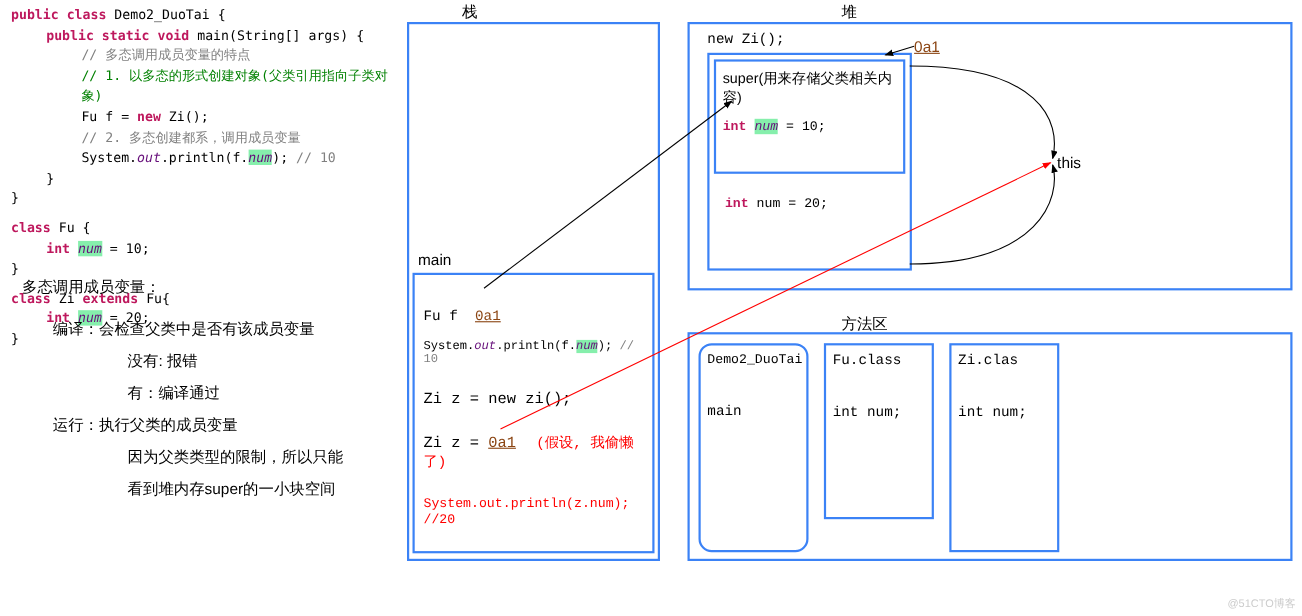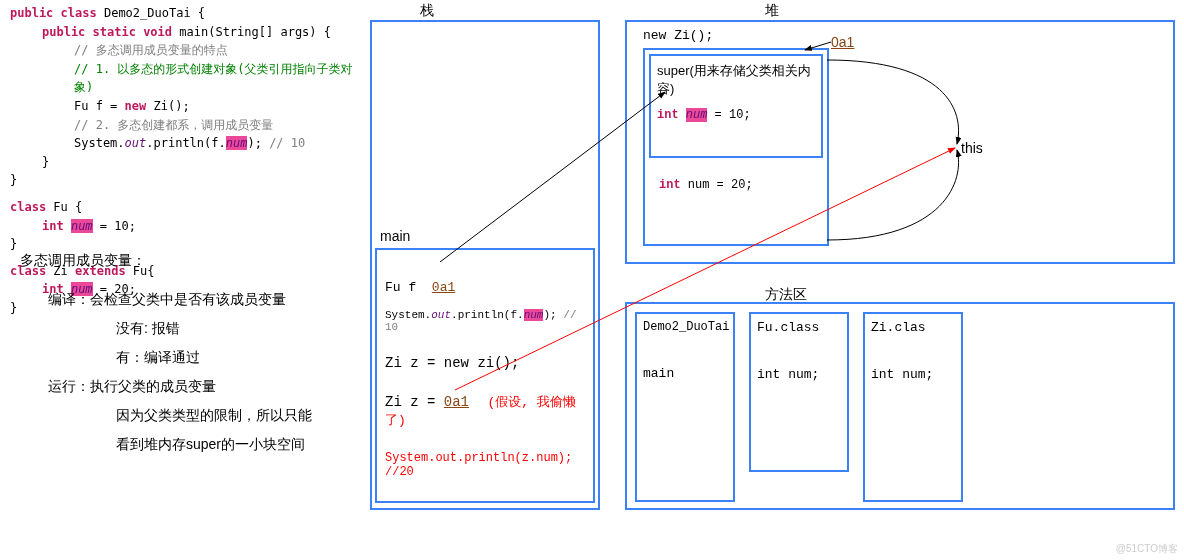--- a/index.html
+++ b/index.html
@@ -2,21 +2,21 @@
 <html><head>
 <meta charset="utf-8">
 <style>
   * { box-sizing: border-box; margin: 0; padding: 0; }
   body { font-family: "Microsoft YaHei", Arial, sans-serif; font-size: 13px; color: #000; background: #fff; width: 1184px; height: 560px; position: relative; overflow: hidden; }
   .code-area { position: absolute; left: 10px; top: 4px; width: 350px; font-family: Consolas, monospace; font-size: 12px; line-height: 1.55; }
   .kw { color: #be185d; font-weight: bold; }
   .com { color: #808080; }
   .comg { color: #008000; }
   .fld { color: #660e7a; font-style: italic; }
-  .hl { background: #ec4899; }
+  .hl { background: #86efac; }
   .ind1 { padding-left: 32px; }
   .ind2 { padding-left: 64px; }
   .notes { position: absolute; left: 20px; top: 250px; font-size: 14px; color: #000; line-height: 1.5; }
   .notes .t { margin-top: 8px; }
   .notes .i1 { padding-left: 28px; }
   .notes .i3 { padding-left: 96px; }
   .diagram { position: absolute; left: 365px; top: 0; width: 820px; height: 560px; }
   .box { position: absolute; border: 2px solid #3b82f6; background: #fff; }
   .lbl { position: absolute; font-size: 14px; }
   .mono { font-family: Liberation Mono, monospace; }
@@ -101,21 +101,21 @@
   <div class="mono lbl" style="left:294px; top:178px; font-size:12px;">
     <span class="kw">int</span> <span>num = </span><span>20</span><span>;</span>
   </div>
 
   <div class="lbl" style="left:596px; top:140px; font-size:14px;">this</div>
 
   <div class="lbl" style="left:400px; top:286px;">方法区</div>
 
   <div class="box" style="left:260px; top:302px; width:550px; height:208px;"></div>
 
-  <div class="box" style="left:270px; top:312px; width:100px; height:190px; padding:6px;">
+  <div class="box" style="left:270px; top:312px; width:100px; height:190px; padding:6px;border-radius:12px;">
     <div class="mono" style="font-size:12px;">Demo2_DuoTai</div>
     <div class="mono" style="margin-top:32px; font-size:13px;">main</div>
   </div>
   <div class="box" style="left:384px; top:312px; width:100px; height:160px; padding:6px;">
     <div class="mono" style="font-size:13px;">Fu.class</div>
     <div class="mono" style="margin-top:32px; font-size:13px;">int num;</div>
   </div>
   <div class="box" style="left:498px; top:312px; width:100px; height:190px; padding:6px;">
     <div class="mono" style="font-size:13px;">Zi.clas</div>
     <div class="mono" style="margin-top:32px; font-size:13px;">int num;</div>

